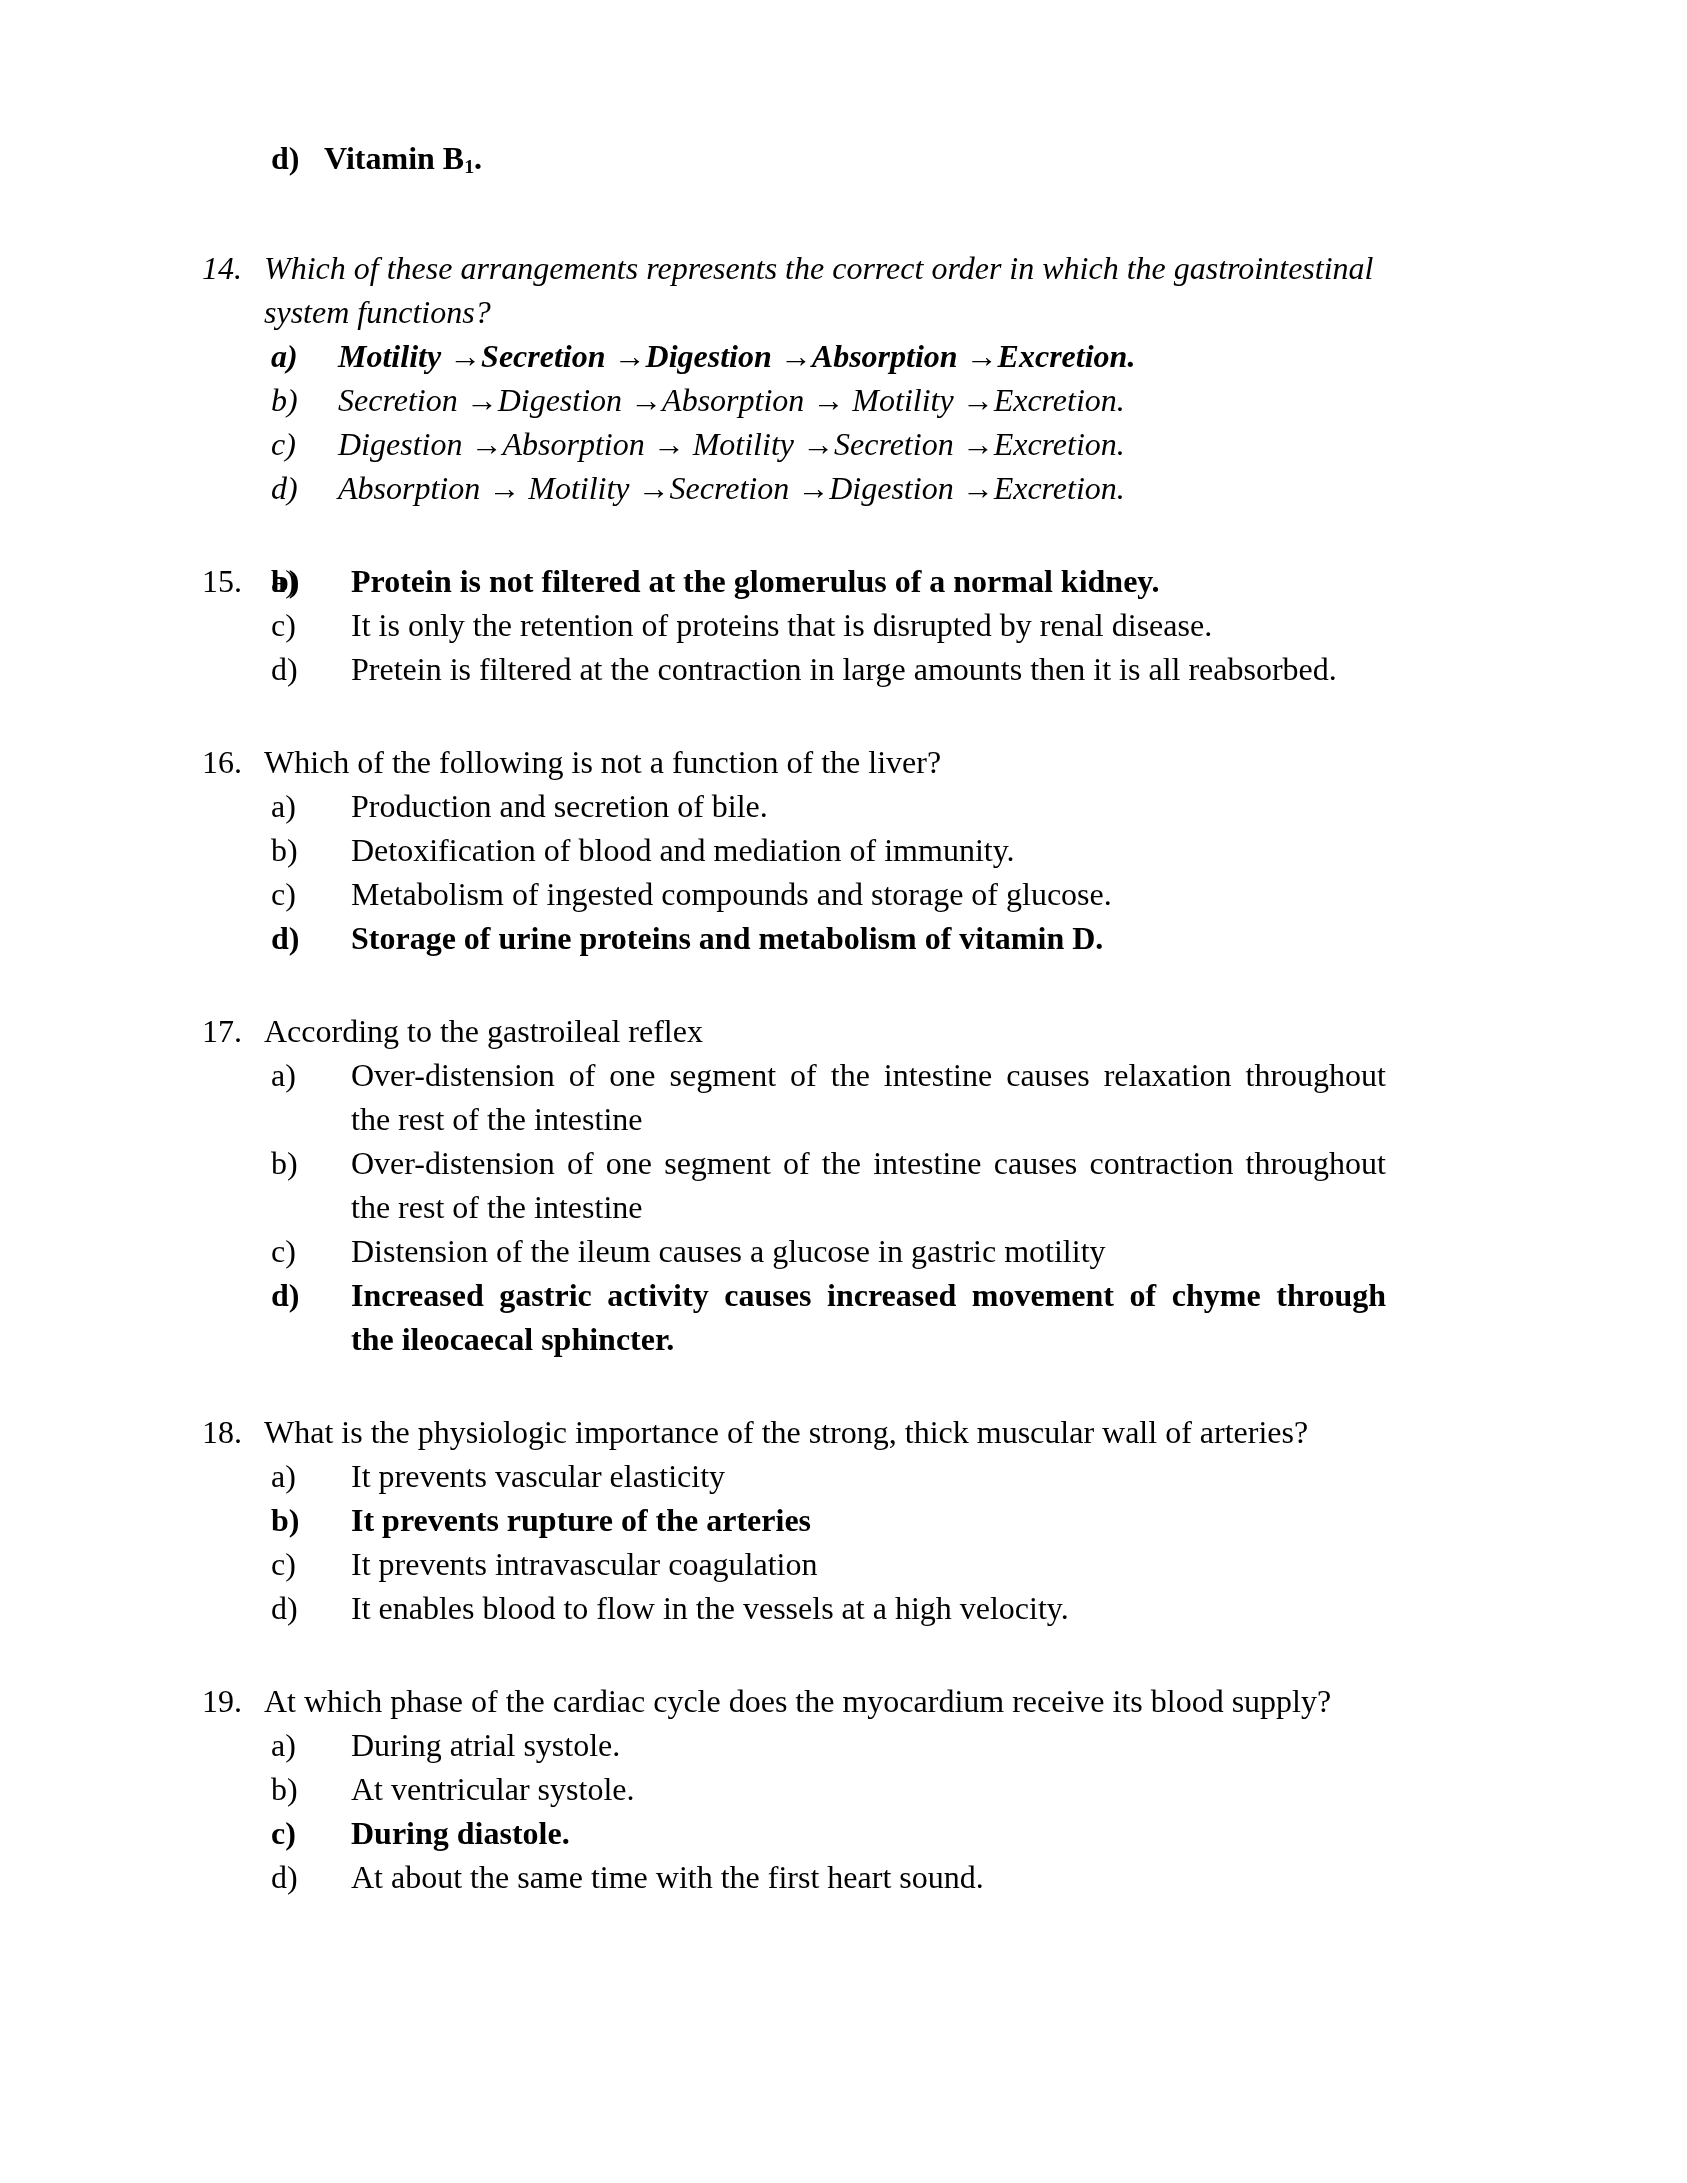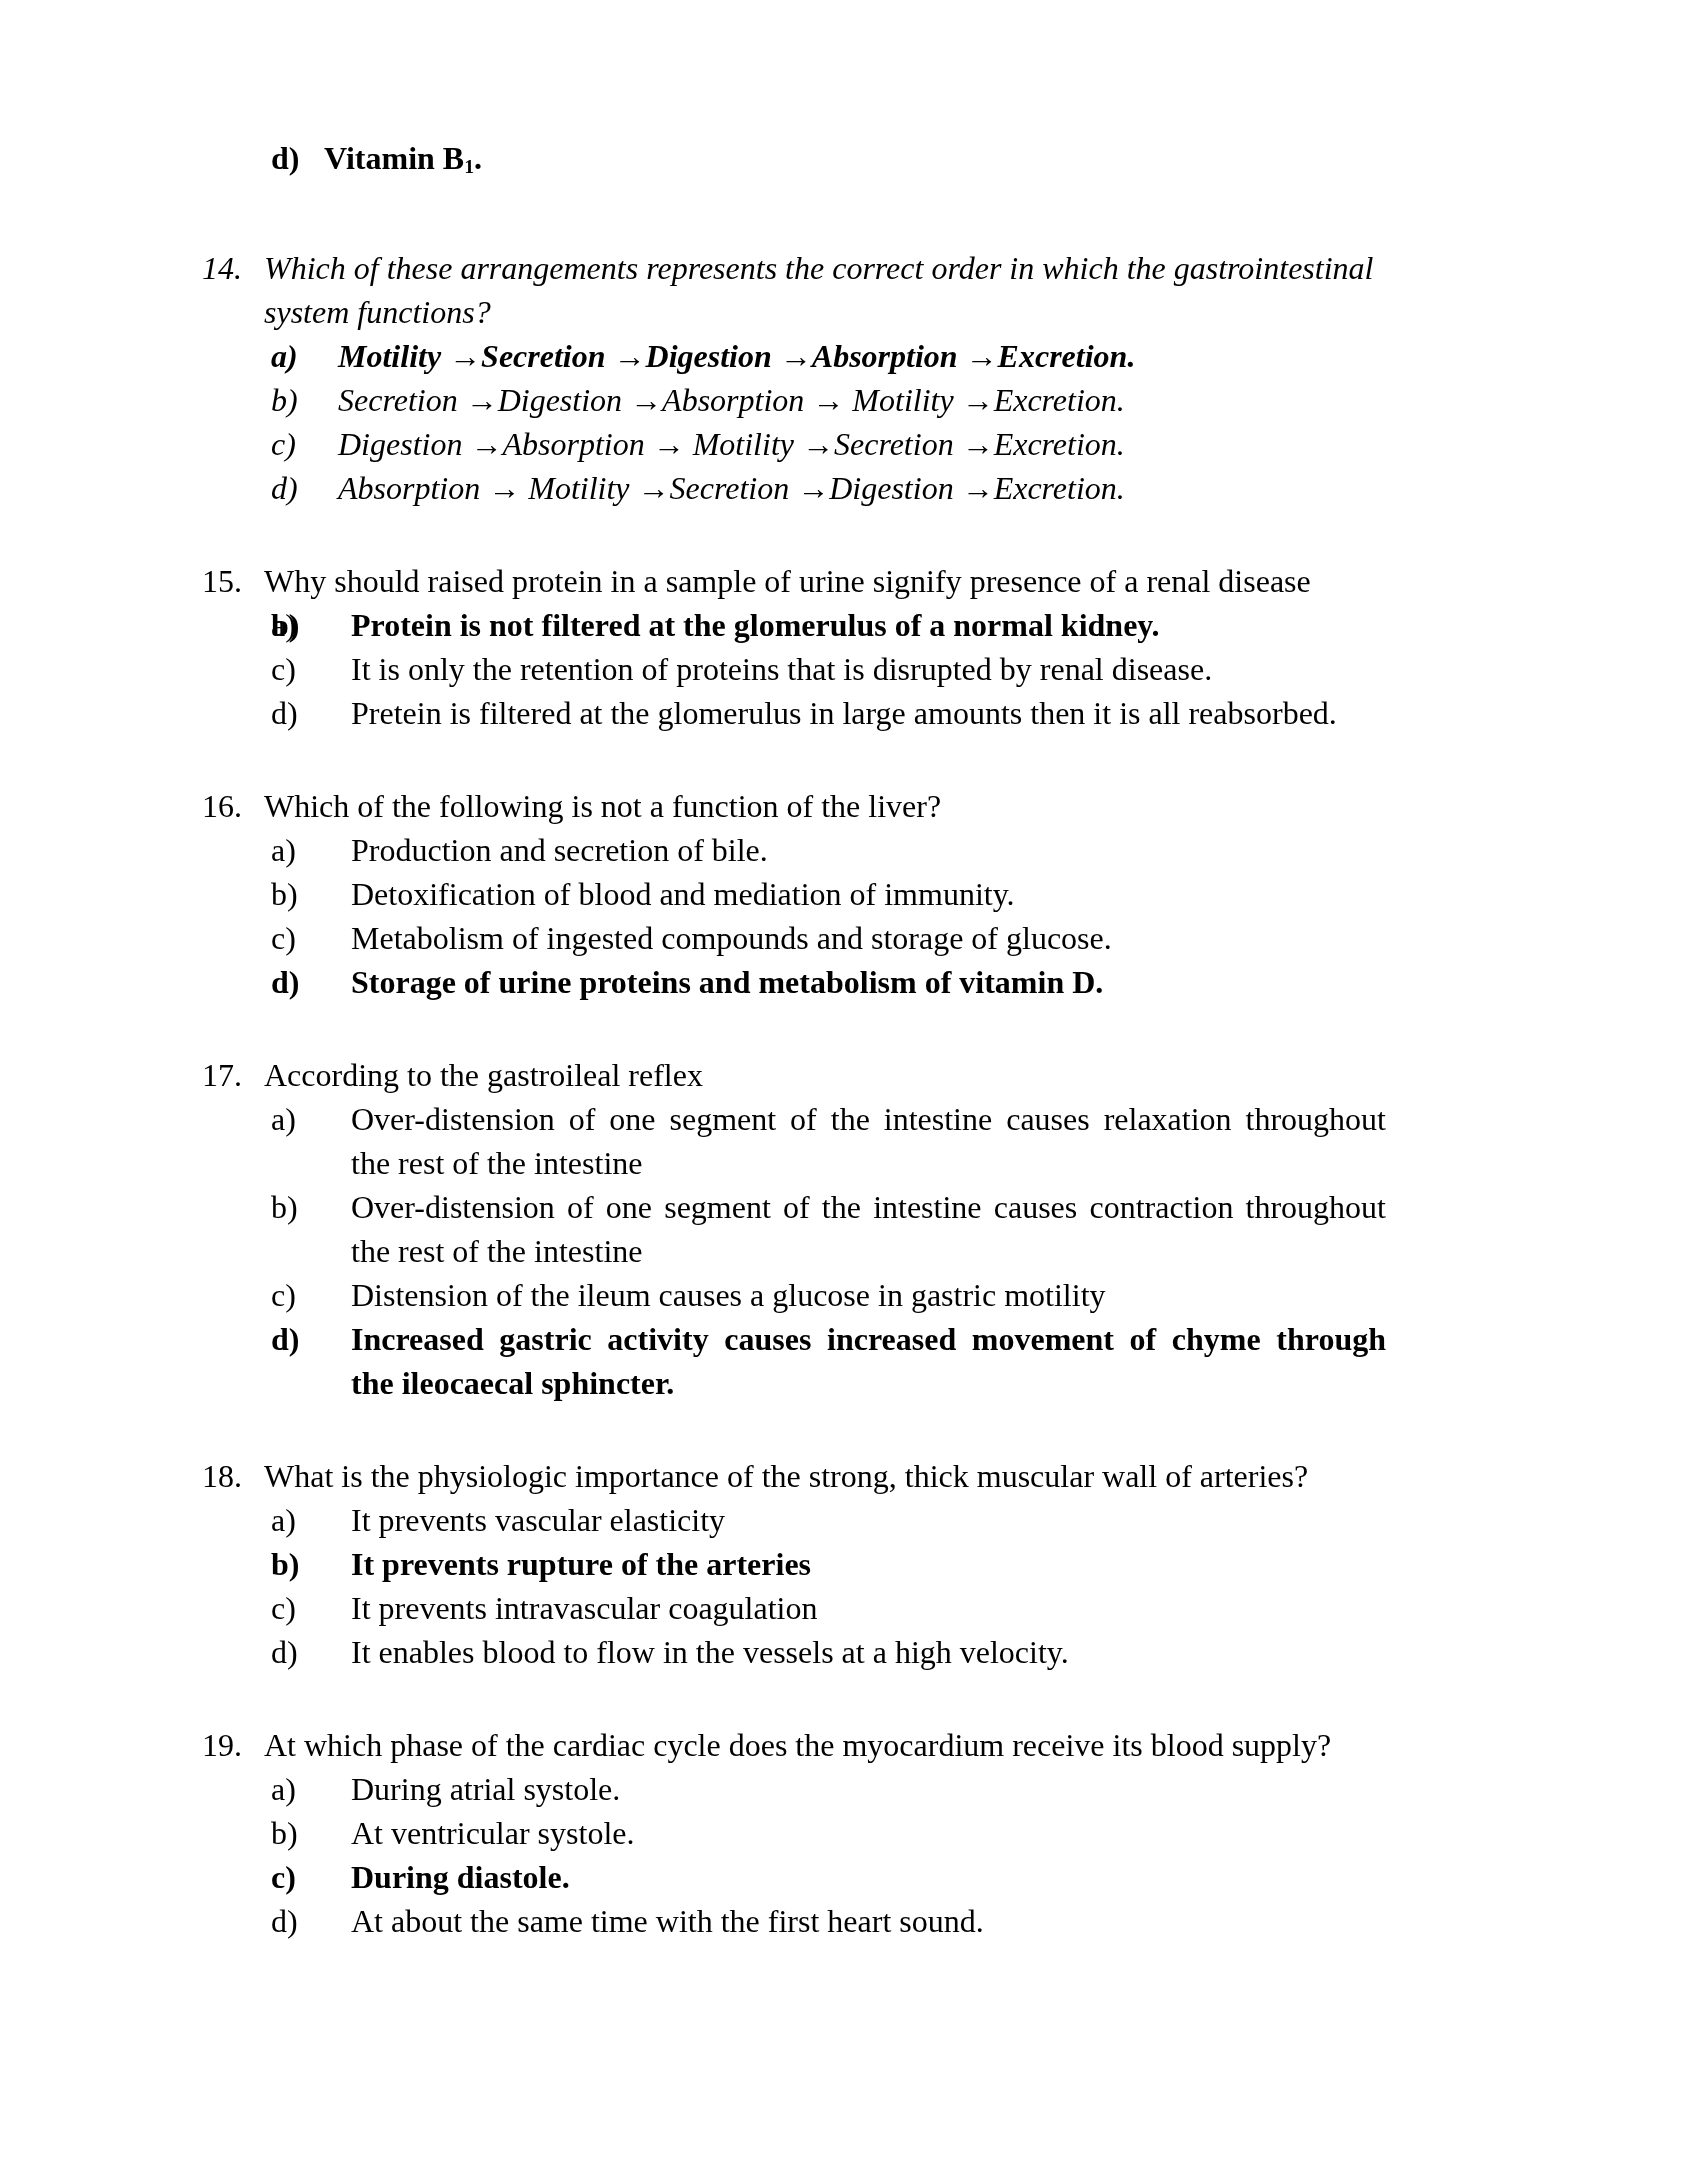--- a/index.html
+++ b/index.html
@@ -63,36 +63,35 @@
       </div>
       <div class="opt t2">
         <span class="olabel">d)</span>
         <span class="otext">Absorption → Motility →Secretion →Digestion →Excretion.</span>
       </div>
     </section>
 
     <section class="question">
       <div class="stem">
         <span class="qnum">15.</span>
-        <span class="line">Why should raised protein in a sample of urine signify presence of a renal disease</span>
       </div>
       <div class="opt">
         <span class="olabel">a)</span>
       </div>
       <div class="opt bold">
         <span class="olabel">b)</span>
         <span class="otext">Protein is not filtered at the glomerulus of a normal kidney.</span>
       </div>
       <div class="opt">
         <span class="olabel">c)</span>
         <span class="otext">It is only the retention of proteins that is disrupted by renal disease.</span>
       </div>
       <div class="opt">
         <span class="olabel">d)</span>
-        <span class="otext">Pretein is filtered at the glomerulus in large amounts then it is all reabsorbed.</span>
+        <span class="otext">Pretein is filtered at the contraction in large amounts then it is all reabsorbed.</span>
       </div>
     </section>
 
     <section class="question">
       <div class="stem">
         <span class="qnum">16.</span>
         <span class="line">Which of the following is not a function of the liver?</span>
       </div>
       <div class="opt">
         <span class="olabel">a)</span>

